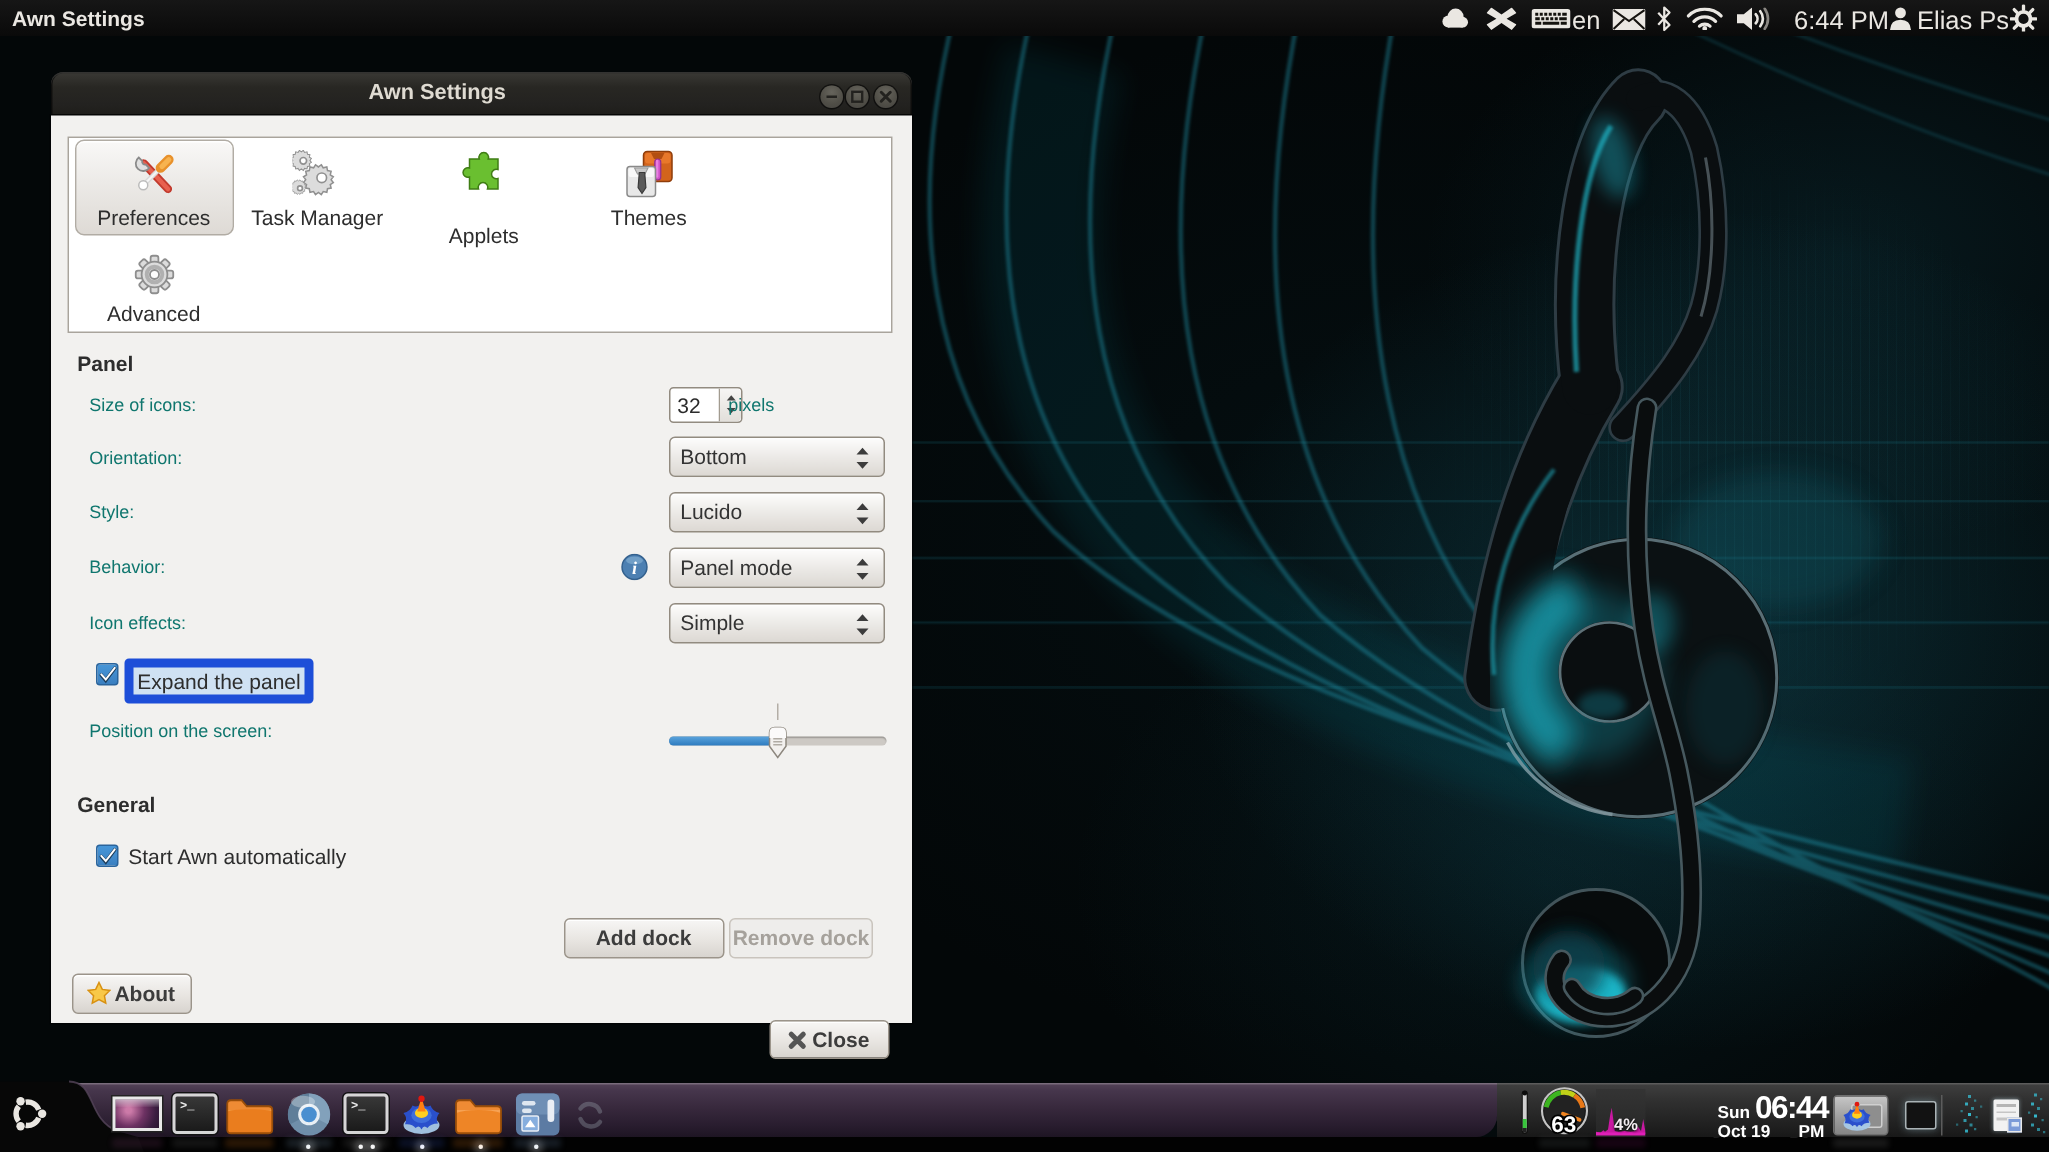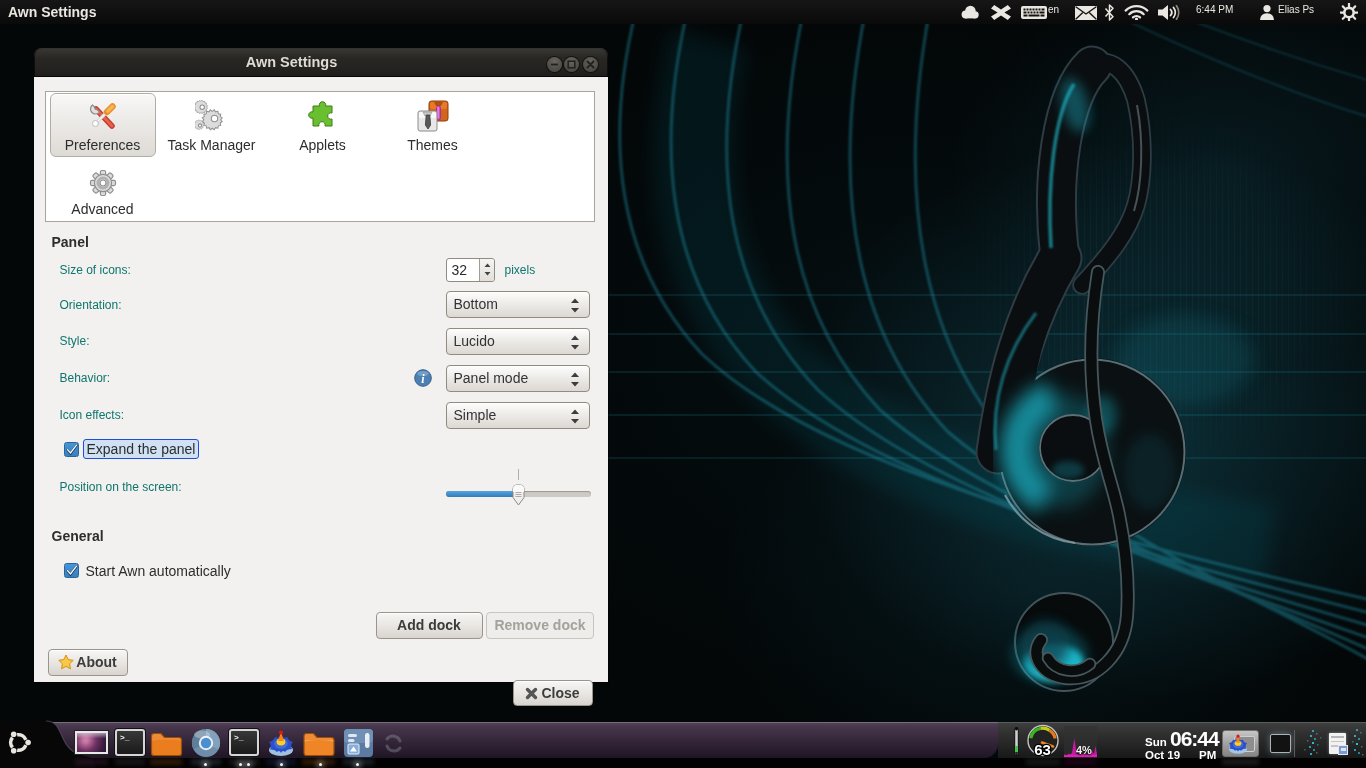--- a/index.html
+++ b/index.html
@@ -9,21 +9,21 @@
  radial-gradient(ellipse 650px 480px at 920px 360px, rgba(10,45,54,.20), rgba(10,45,54,0) 72%),
  #030708;}
 #stripes{position:absolute;left:880px;top:70px;width:470px;height:500px;opacity:.55;
  background:repeating-linear-gradient(90deg, rgba(70,200,220,.10) 0 1px, transparent 1px 6px);
  -webkit-mask-image:radial-gradient(ellipse 60% 50% at 60% 45%, #000 30%, transparent 75%);}
 #art{position:absolute;left:0;top:0}
 
 #panel{position:absolute;left:0;top:0;width:1366px;height:24px;background:linear-gradient(#161616,#0a0a0a);color:#eae7e2}
 #panel .ttl{position:absolute;left:8px;top:4px;font-size:14px;font-weight:bold}
 #panel svg{position:absolute}
-#panel .ptx{position:absolute;top:4px;font-size:10px}
+#panel .ptx{position:absolute;top:4px;font-size:17px}
 
 #win{position:absolute;left:33.5px;top:48px;width:574.5px;height:634px}
 #tbar{position:absolute;left:0;top:0;width:100%;height:28.5px;border-radius:8px 8px 0 0;
  background:linear-gradient(#3a3935,#282723 35%,#232220 75%,#1e1d1a);box-shadow:inset 0 1px rgba(255,255,255,.12),inset 0 0 0 1px rgba(0,0,0,.6)}
 #tbar .t{position:absolute;left:0;top:6px;width:516px;text-align:center;color:#dfdbd2;font-size:14.5px;font-weight:bold}
 .wbtn{position:absolute;top:8.5px;width:15px;height:15px;border-radius:50%;
  background:radial-gradient(circle at 50% 30%,#66645c,#504e47 60%,#454440);box-shadow:0 0 0 1px rgba(0,0,0,.55)}
 .wbtn svg{position:absolute;left:0;top:0}
 #wbody{position:absolute;left:0;top:28.5px;width:100%;height:605px;background:#f2f1ef;box-shadow:0 0 0 1px rgba(0,0,0,.45)}
 #nb{position:absolute;left:11px;top:14.5px;width:550px;height:131px;background:#fff;border:1px solid #a9a49c}
@@ -34,21 +34,21 @@
 
 .lbl{position:absolute;font-size:12px;color:#0f766e;white-space:nowrap;transform:translateY(-50%)}
 .hdr{position:absolute;font-size:14px;font-weight:bold;color:#2d2d2d;transform:translateY(-50%)}
 .combo{position:absolute;left:412px;width:144.5px;height:26.5px;border:1px solid #928b80;border-radius:4px;
  background:linear-gradient(#fdfdfc,#eceae7 50%,#dcd8d3);box-shadow:inset 0 1px rgba(255,255,255,.7);
  font-size:14px;color:#333;line-height:25px;padding-left:7px}
 .combo svg{position:absolute;right:8px;top:5px}
 #spin{position:absolute;left:412px;top:181.5px;width:49.5px;height:23.5px;border:1px solid #928b80;border-radius:3px;background:#fff;font-size:14px;color:#2b2b2b;line-height:22px;padding-left:5px}
 #spin .btns{position:absolute;right:0;top:0;width:15.5px;height:21.5px;border-left:1px solid #a29b90;border-radius:0 3px 3px 0;background:linear-gradient(#f6f5f4,#e2dfda)}
 .chk{position:absolute;width:15px;height:15px;border-radius:2.5px;background:linear-gradient(#4796d8,#3a7fc0);border:1px solid #2a649c}
-.focuslbl{position:absolute;background:#cfe1f3;border:1px solid #1d4ed8;border-radius:3px;font-size:14px;color:#2d2d2d;padding:0 3px;line-height:18px}
+.focuslbl{position:absolute;background:#cfe1f3;border:6px solid #1d4ed8;border-radius:3px;font-size:14px;color:#2d2d2d;padding:0 3px;line-height:18px}
 .plainlbl{position:absolute;font-size:14px;color:#2d2d2d;transform:translateY(-50%)}
 .gbtn{position:absolute;height:26.5px;border:1px solid #9b948a;border-radius:4px;background:linear-gradient(#f7f6f5,#e8e5e1 55%,#d8d4cf);
  box-shadow:inset 0 1px #fff;font-size:14px;font-weight:bold;color:#3c3c3c;text-align:center}
 .gbtn.dis{background:#eeedeb;border-color:#c9c4bd;color:#a5a19b;font-weight:bold;box-shadow:none}
 
 #dockp{position:absolute;left:0;top:722px;width:998px;height:36px;border-radius:0 0 14px 0;
  background:linear-gradient(#554459,#46364c 14%,#38293d 45%,#291d2f 78%,#1e1523);box-shadow:inset 0 1px rgba(255,255,255,.22)}
 #dockg{position:absolute;left:998px;top:722px;width:368px;height:36px;
  background:linear-gradient(#404040,#313131 30%,#232323 70%,#181818);box-shadow:inset 0 1px rgba(255,255,255,.15)}
 #dockb{position:absolute;left:0;top:758px;width:1366px;height:10px;background:#020202}
@@ -272,21 +272,21 @@
    <circle cx="19.5" cy="18.5" r="3.2" fill="#fff"></circle>
    <path d="M10,2 l1.4,2.2 2.6,-0.6 0.5,2.6 2.6,0.5 -0.6,2.6 2.2,1.4 -1.6,2.1 1.6,2.1 -2.2,1.4 0.6,2.6 -2.6,0.5 -0.5,2.6 -2.6,-0.6 -1.4,2.2 -2.1,-1.6 -2.1,1.6 -1.4,-2.2 -2.6,0.6 -0.5,-2.6 -2.6,-0.5 0.6,-2.6 -2.2,-1.4 1.6,-2.1 -1.6,-2.1 2.2,-1.4 -0.6,-2.6 2.6,-0.5 0.5,-2.6 2.6,0.6 1.4,-2.2 2.1,1.6 Z" transform="translate(0.5,19) scale(0.45)"></path>
    <circle cx="5" cy="25.5" r="1.6" fill="#fff"></circle>
           </g>
         </svg></div>
  <div class="tablbl" style="left:178px;top:60px">Task Manager</div>
  <div class="ticon" style="left:289px;top:23px"><svg width="30" height="30" viewBox="0 0 30 30">
    <path fill="#6abf30" stroke="#4e921f" stroke-width="0" d="M8,6 h6.5 a3.2,3.2 0 1 1 6,0 H27 v7 a3.2,3.2 0 1 0 0,6 v7 h-7 a3.2,3.2 0 1 0 -6,0 H8 v-8 a3.2,3.2 0 1 1 0,-6 Z" transform="translate(-3,0)"></path>
    <path fill="none" stroke="#3f7d14" stroke-width="1" d="M8,6 h6.5 a3.2,3.2 0 1 1 6,0 H27 v7 a3.2,3.2 0 1 0 0,6 v7 h-7 a3.2,3.2 0 1 0 -6,0 H8 v-8 a3.2,3.2 0 1 1 0,-6 Z" transform="translate(-3,0)"></path>
         </svg></div>
- <div class="tablbl" style="left:289px;top:60px">Applets</div>
+ <div class="tablbl" style="left:289px;top:72px">Applets</div>
  <div class="ticon" style="left:399px;top:23px"><svg width="34" height="32" viewBox="0 0 34 32">
    <g>
             <rect x="13" y="1" width="19" height="20" rx="2.5" fill="#d3641c" stroke="#8f3d0a" stroke-width="1"></rect>
    <rect x="14" y="2" width="17" height="7" rx="2" fill="#e8782a"></rect>
    <path d="M18,2 h9 l-2,4 h-5 Z" fill="#b24e10"></path>
    <rect x="20.5" y="6" width="4" height="14" rx="2" fill="#cf52c8" stroke="#93308d" stroke-width="0.8"></rect>
    <rect x="21.3" y="6.5" width="1.6" height="12" rx="0.8" fill="#e87fe2"></rect>
    <rect x="2" y="11" width="19" height="20" rx="2" fill="#e8e8e8" stroke="#8a8a8a" stroke-width="1"></rect>
    <rect x="3" y="12" width="17" height="6" rx="1.5" fill="#f8f8f8"></rect>
    <path d="M7,12 h9 l-2,4 h-5 Z" fill="#c8c8c8" stroke="#9a9a9a" stroke-width="0.7"></path>
@@ -309,21 +309,21 @@
           <circle r="5.2" fill="none" stroke="#b0b0b0" stroke-width="2.6"></circle>
           <circle r="3" fill="#fdfdfd" stroke="#8e8e8e" stroke-width="1.2"></circle>
         </svg></div>
  <div class="tablbl" style="left:69px;top:124px">Advanced</div>
  <div class="hdr" style="left:18px;top:165.5px">Panel</div>
  <div class="lbl" style="left:26px;top:193.5px">Size of icons:</div>
  <div id="spin">32<div class="btns"><svg width="15" height="21" viewBox="0 0 15 21">
             <path d="M4.5,8 L7.5,4.5 L10.5,8 Z" fill="#444"></path>
             <path d="M4.5,13 L7.5,16.5 L10.5,13 Z" fill="#444"></path>
           </svg></div></div>
- <div class="lbl" style="left:471px;top:193.5px">pixels</div>
+ <div class="lbl" style="left:452px;top:193.5px">pixels</div>
  <div class="lbl" style="left:26px;top:228px">Orientation:</div>
  <div class="combo" style="top:214.5px">Bottom<svg width="12" height="17" viewBox="0 0 12 17">
           <path d="M2,6 L6,1.5 L10,6 Z" fill="#3c3c3c"></path>
           <path d="M2,11 L6,15.5 L10,11 Z" fill="#3c3c3c"></path>
         </svg></div>
  <div class="lbl" style="left:26px;top:264.5px">Style:</div>
  <div class="combo" style="top:251.5px">Lucido<svg width="12" height="17" viewBox="0 0 12 17">
           <path d="M2,6 L6,1.5 L10,6 Z" fill="#3c3c3c"></path>
           <path d="M2,11 L6,15.5 L10,11 Z" fill="#3c3c3c"></path>
         </svg></div>
@@ -359,21 +359,21 @@
           <path d="M3.5,8.5 H9.5 M3.5,10.5 H9.5 M3.5,12.5 H9.5"></path>
         </g>
       </svg>
  <div class="hdr" style="left:18px;top:459.5px">General</div>
  <div class="chk" style="left:30px;top:486.5px"><svg width="14" height="14" viewBox="0 0 14 14">
           <path d="M2.5,7 L5.5,10.5 L11.5,2.5" fill="none" stroke="#1d3e5c" stroke-width="2.4" stroke-linecap="round"></path>
           <path d="M2.5,6.6 L5.5,10 L11.5,2.2" fill="none" stroke="#fff" stroke-width="1.3" stroke-linecap="round"></path>
         </svg></div>
  <div class="plainlbl" style="left:52px;top:494px">Start Awn automatically</div>
  <div class="gbtn" style="left:342px;top:535.5px;width:107px;line-height:25px">Add dock</div>
- <div class="gbtn dis" style="left:452.5px;top:535.5px;width:108px;line-height:25px">Remove dock</div>
+ <div class="gbtn dis" style="left:452.5px;top:535.5px;width:96px;line-height:25px">Remove dock</div>
  <div class="gbtn" style="left:14px;top:572.5px;width:80px;line-height:25px"><svg style="vertical-align:-3px;margin-right:2px" width="16" height="16" viewBox="0 0 16 16">
           <path d="M8,1 L10.2,5.6 L15.2,6.3 L11.6,9.8 L12.5,14.8 L8,12.4 L3.5,14.8 L4.4,9.8 L0.8,6.3 L5.8,5.6 Z" fill="#f8c848" stroke="#d89010" stroke-width="1"></path>
         </svg>About</div>
  <div class="gbtn" style="left:479px;top:603px;width:80px;line-height:25px"><svg style="vertical-align:-2px;margin-right:3px" width="13" height="13" viewBox="0 0 13 13">
           <path d="M2.5,2.5 L10.5,10.5 M10.5,2.5 L2.5,10.5" stroke="#555" stroke-width="3.4" stroke-linecap="round"></path>
         </svg>Close</div>
 </div>
 </div>
 <div id="dock">
 <div id="dockp"></div>

